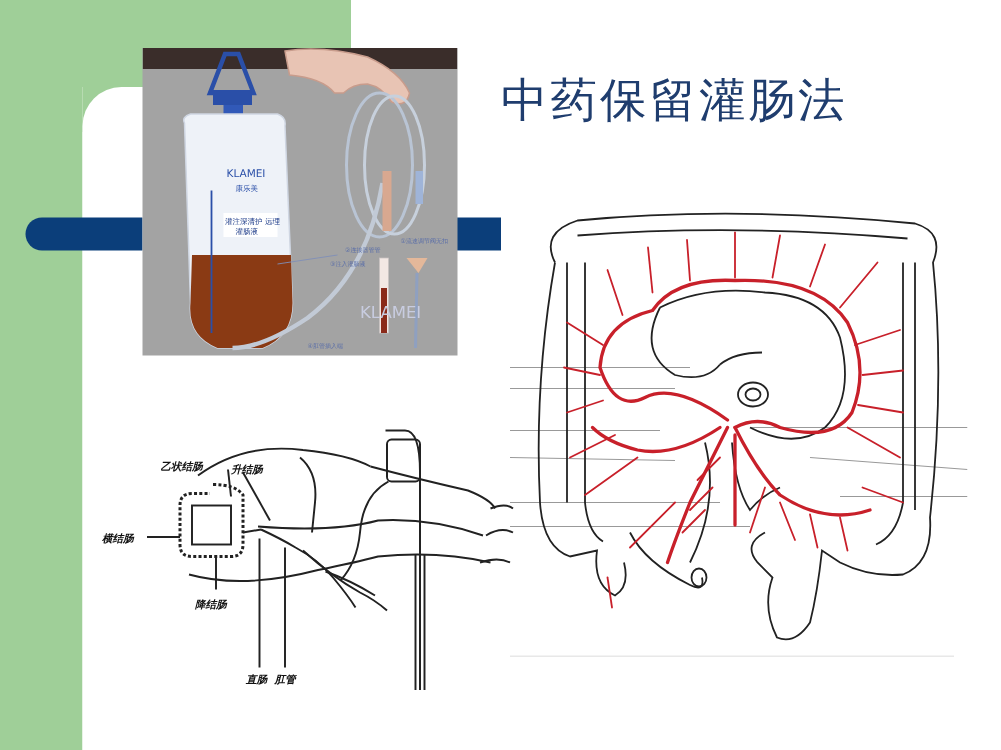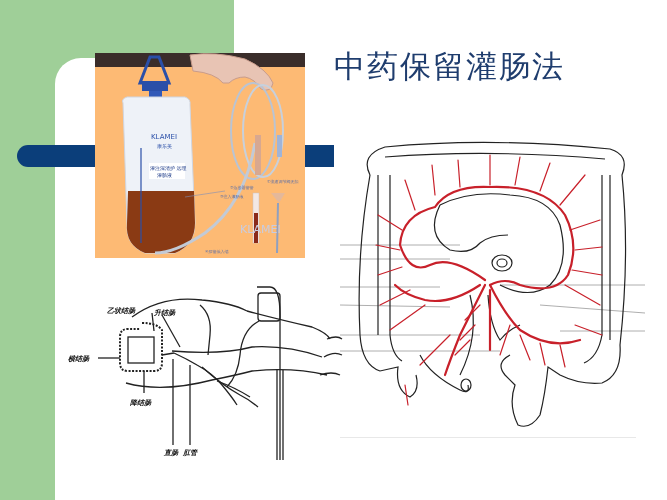--- a/index.html
+++ b/index.html
@@ -31,22 +31,22 @@
     .blue-block {
       position: absolute; left: 304px; top: 145px; width: 30px; height: 22px;
       background: #0b3e7a;
     }
     .title {
       position: absolute; left: 334px; top: 46px;
       font-family: Liberation Serif, serif; font-size: 31px; letter-spacing: 2px;
       color: #1f3d6e;
     }
     .photo {
-      position: absolute; left: 95px; top: 53px; width: 210px; height: 205px;
-      background: #fdba74; overflow: hidden;
+      position: absolute; left: 95px; top: 32px; width: 210px; height: 205px;
+      background: #a3a3a3; overflow: hidden;
     }
     .sketch {
       position: absolute; left: 62px; top: 275px; width: 282px; height: 190px; font-style: italic;
     }
     .anatomy {
       position: absolute; left: 340px; top: 135px; width: 305px; height: 300px;
     }
     .anatomy-baseline {
       position: absolute; left: 340px; top: 437px; width: 296px; height: 1px;
       background: #e8e8e8;

